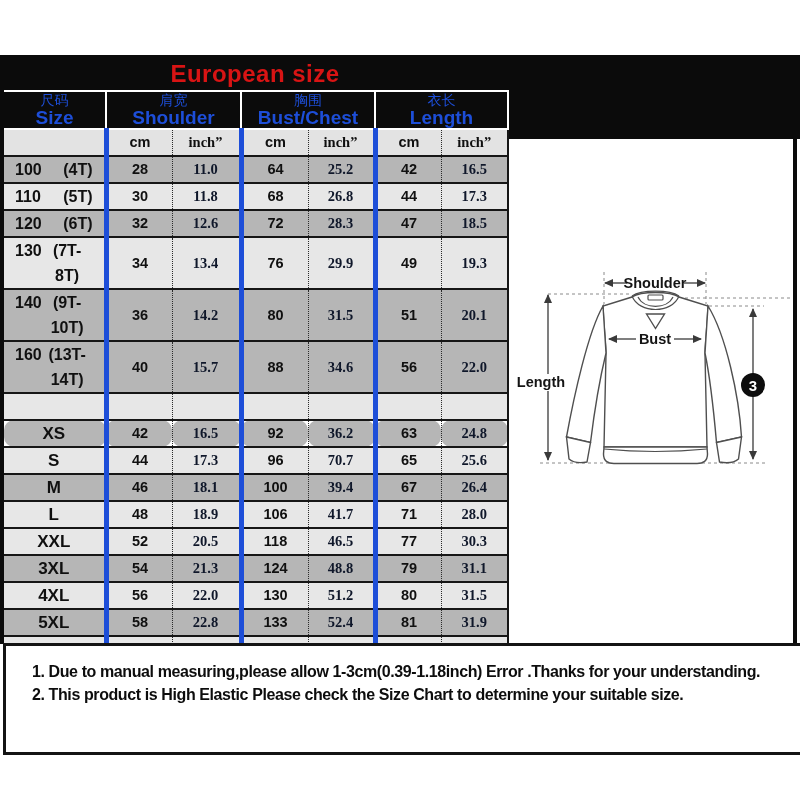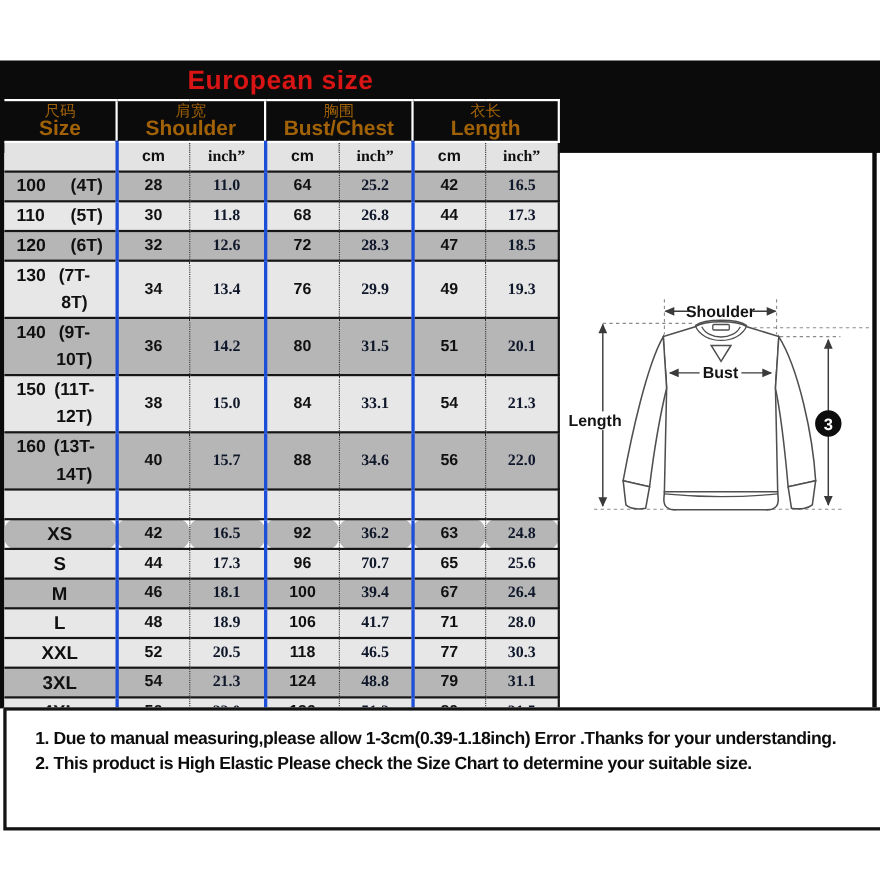--- a/index.html
+++ b/index.html
@@ -17,36 +17,36 @@
   
   .side{position:absolute;top:130px;height:514px;background:#0b0b0b;}
   .side.l{left:0;width:4px;}
   .side.r{left:793px;width:4px;}
   
   table.size-table{
     position:absolute;left:4px;top:90px;border-collapse:collapse;
     table-layout:fixed;width:504px;
   }
   .size-table th{
-    background:transparent;color:#a16207;padding:0;height:36px;
+    background:transparent;color:#1d4ed8;padding:0;height:36px;
     border-top:2px solid #fff;border-bottom:2px solid #fff;border-left:2px solid #fff;
     font-weight:bold;vertical-align:middle;
   }
   .size-table th:first-child{border-left:0;}
   .size-table th:last-child{border-right:2px solid #fff;margin-left:21px;}
   .size-table th .zh{font-size:14px;line-height:16px;font-weight:normal;}
   .size-table th .en{font-size:19px;line-height:20px;font-weight:bold;}
   .size-table td{
     padding:0;height:25px;text-align:center;font-weight:bold;font-size:14.5px;
     border-bottom:2px solid #161616;color:#101010;line-height:25px;
   }
   tr.unitrow td{background:#e3e3e3;height:24px;}
   tr.dark td{background:#b6b6b6;}
   tr.light td{background:#e7e7e7;}
-  td.sep-solid{border-left:3px solid #1d4ed8;}
+  td.sep-solid{border-left:5px solid #1d4ed8;}
   td.sep-dot{border-left:1px dotted #2a2a2a;font-family:Liberation Serif, serif;}
   .size-table td:last-child{border-right:2px solid #161616;}
   td.inch-cell,.unit-inch{color:#0f172a;}
   td.size-cell{font-size:17px;}
   td.size-cell.kid{font-size:16px;}
   td.size-cell.kid .kwrap{display:flex;justify-content:space-between;padding:0 11px;}
   tr.first-adult td{border-top:1px solid #161616;border-radius:10px;}
   
   .notes{
     position:absolute;left:3px;top:643px;width:787px;height:92px;
@@ -177,34 +177,20 @@
             <span>(9T-10T)</span>
           </div>
         </td>
         <td class="cm-cell sep-solid">36</td>
         <td class="inch-cell sep-dot">14.2</td>
         <td class="cm-cell sep-solid">80</td>
         <td class="inch-cell sep-dot">31.5</td>
         <td class="cm-cell sep-solid">51</td>
         <td class="inch-cell sep-dot">20.1</td>
       </tr>
-      <tr class="light">
-        <td class="size-cell kid">
-          <div class="kwrap">
-            <span>150</span>
-            <span>(11T-12T)</span>
-          </div>
-        </td>
-        <td class="cm-cell sep-solid">38</td>
-        <td class="inch-cell sep-dot">15.0</td>
-        <td class="cm-cell sep-solid">84</td>
-        <td class="inch-cell sep-dot">33.1</td>
-        <td class="cm-cell sep-solid">54</td>
-        <td class="inch-cell sep-dot">21.3</td>
-      </tr>
       <tr class="dark">
         <td class="size-cell kid">
           <div class="kwrap">
             <span>160</span>
             <span>(13T-14T)</span>
           </div>
         </td>
         <td class="cm-cell sep-solid">40</td>
         <td class="inch-cell sep-dot">15.7</td>
         <td class="cm-cell sep-solid">88</td>

